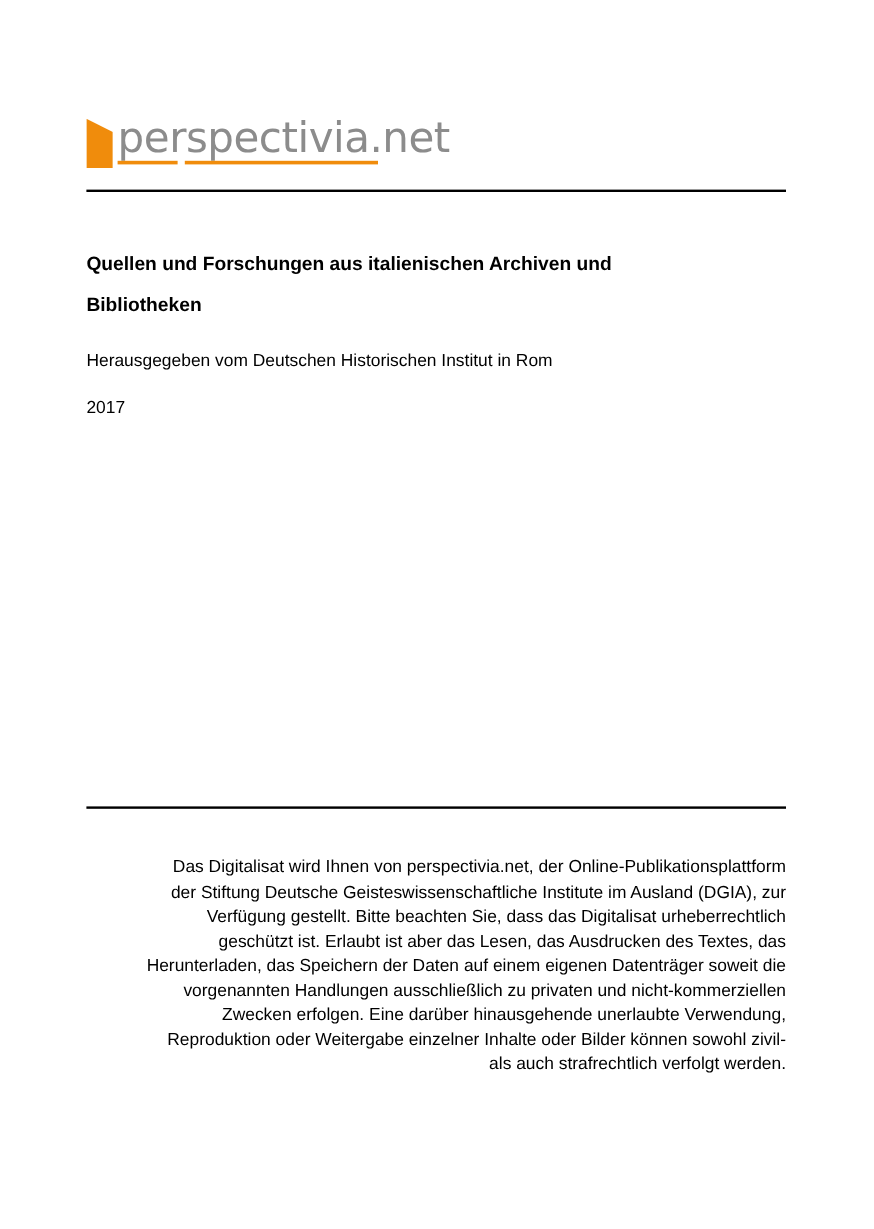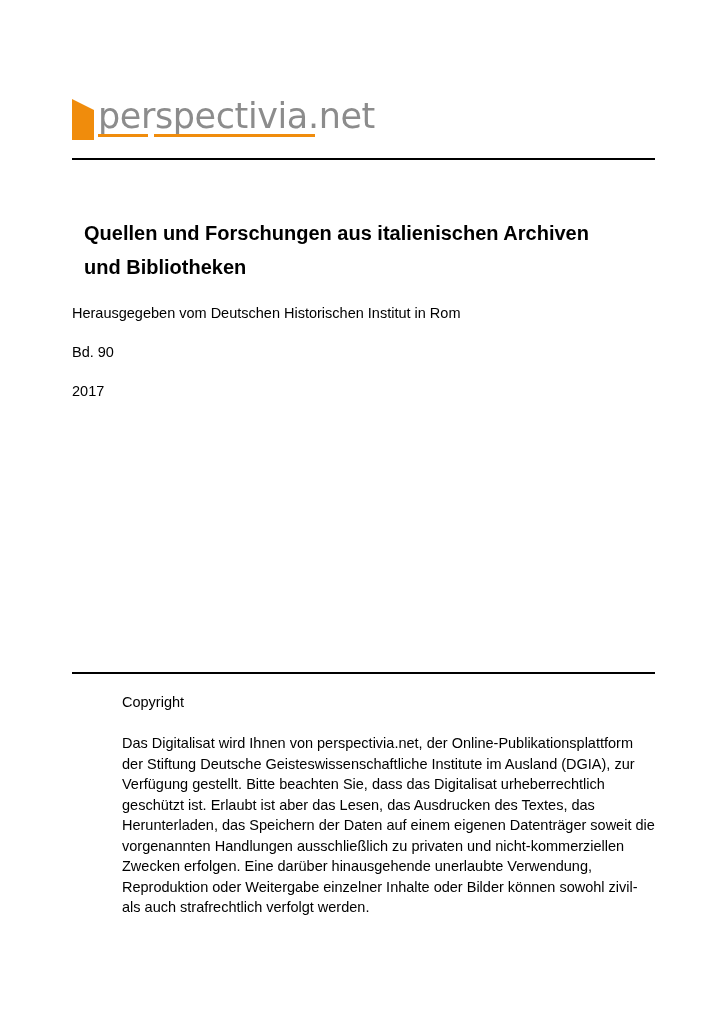--- a/index.html
+++ b/index.html
@@ -75,24 +75,24 @@
   .hrule.bottom { top: 672px; }
 
   
   .bib {
     position: absolute;
     left: 72px;
     top: 204px;
     width: 583px;
   }
   .bib-title {
-    font-size: 20px;
+    font-size: 16px;
     font-weight: bold;
     line-height: 34px;
-    margin: 12px;
+    margin: 0;
     max-width: 520px;
   }
   .bib-line {
     font-size: 14.5px;
     font-weight: normal;
     line-height: 20px;
     margin: 19px 0 0 0;
   }
   .bib-line.first-meta { }
 
@@ -107,20 +107,21 @@
     font-size: 14.5px;
     font-weight: normal;
     line-height: 20px;
     margin: 0;
   }
   .copyright-body {
     font-size: 14.5px;
     font-weight: normal;
     line-height: 20.5px;
     margin: 21px 0 0 0;
+    text-align: right;
   }
 </style>
 </head>
 <body>
 
 <div class="page">
 
   <div class="logo">
     <svg class="logo-mark" viewBox="0 0 22 41" aria-hidden="true">
       <path d="M0 0 L22 11 L22 41 L0 41 Z" fill="#f08c0c"></path>
@@ -130,24 +131,22 @@
       <div class="logo-rule seg-a"></div>
       <div class="logo-rule seg-b"></div>
     </div>
   </div>
 
   <div class="hrule top"></div>
 
   <div class="bib">
     <h1 class="bib-title">Quellen und Forschungen aus italienischen Archiven und Bibliotheken</h1>
     <p class="bib-line first-meta">Herausgegeben vom Deutschen Historischen Institut in Rom</p>
-    <p class="bib-line">Bd. 90</p>
     <p class="bib-line">2017</p>
   </div>
 
   <div class="hrule bottom"></div>
 
   <div class="copyright">
-    <p class="copyright-heading">Copyright</p>
     <p class="copyright-body">Das Digitalisat wird Ihnen von perspectivia.net, der Online-Publikationsplattform der Stiftung Deutsche Geisteswissenschaftliche Institute im Ausland (DGIA), zur Verfügung gestellt. Bitte beachten Sie, dass das Digitalisat urheberrechtlich geschützt ist. Erlaubt ist aber das Lesen, das Ausdrucken des Textes, das Herunterladen, das Speichern der Daten auf einem eigenen Datenträger soweit die vorgenannten Handlungen ausschließlich zu privaten und nicht-kommerziellen Zwecken erfolgen. Eine darüber hinausgehende unerlaubte Verwendung, Reproduktion oder Weitergabe einzelner Inhalte oder Bilder können sowohl zivil- als auch strafrechtlich verfolgt werden.</p>
   </div>
 
 </div>
 
 </body></html>

